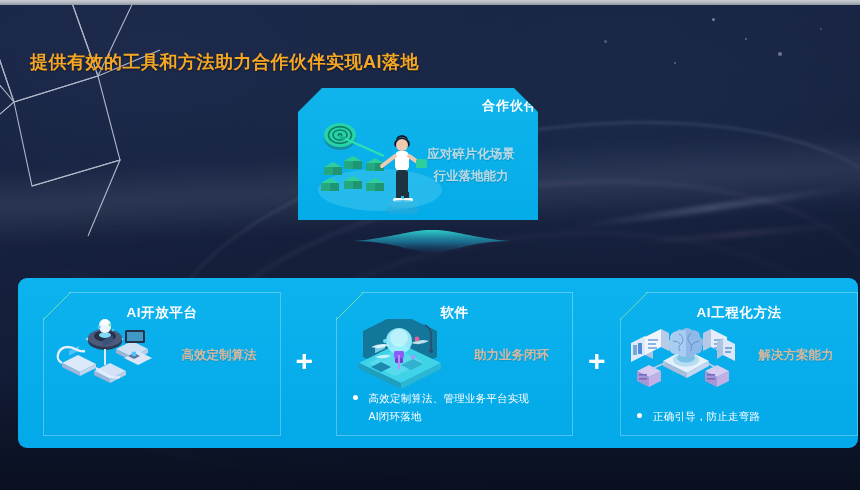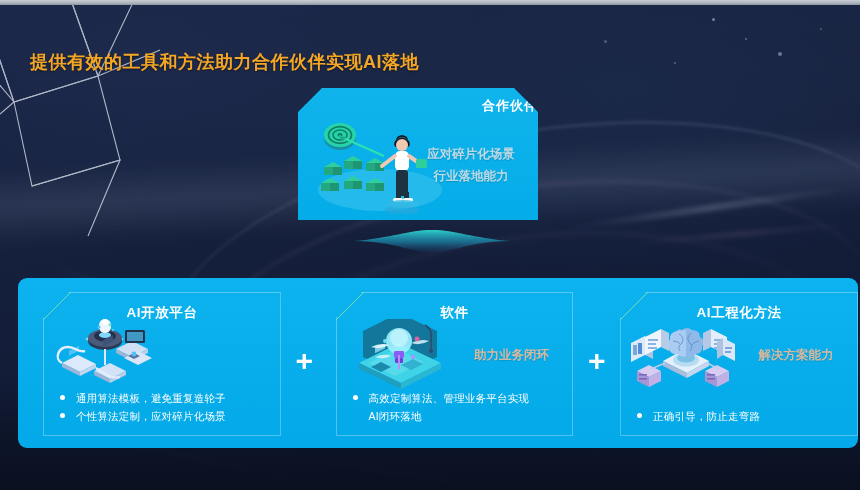--- a/index.html
+++ b/index.html
@@ -312,24 +312,21 @@
         <path d="M76 37 l6 -3 l6 3 l-6 3 z" fill="#5d74a0"></path>
         <circle cx="82" cy="35" r="2.4" fill="#4fc3f7"></circle>
         <path d="M42 52 L58 44 L74 52 L58 60 Z" fill="#d3e2f6"></path>
         <path d="M42 52 L42 56 L58 64 L58 60 Z" fill="#9db4d6"></path>
         <path d="M58 60 L74 52 L74 56 L58 64 Z" fill="#bacdea"></path>
         <rect x="51" y="46" width="10" height="6" fill="#3d5278" transform="skewY(-26)"></rect>
         <path d="M10 44 C 2 40 6 28 16 28 C 24 28 26 34 33 32" stroke="#e6eefb" stroke-width="2.4" fill="none"></path>
         <path d="M44 49 C 54 56 60 60 68 58" stroke="#e6eefb" stroke-width="2.2" fill="none"></path>
         <path d="M53 30 L53 46" stroke="#dfe9f8" stroke-width="2" fill="none"></path>
       </svg>
-      <ul class="f-bullets">
-        <li>通用算法模板，避免重复造轮子</li>
-        <li>个性算法定制，应对碎片化场景</li>
-      </ul>
+      <div class="f-sub">高效定制算法</div>
     </div>
 
     <div class="plus">+</div>
 
     <div class="feature f2">
       <svg class="feature-chamfer" viewBox="0 0 30 30">
         <line x1="0" y1="28" x2="28" y2="0" stroke="#7fe3a8" stroke-width="1" opacity=".85"></line>
       </svg>
       <div class="f-title">软件</div>
       <svg class="f-illus" viewBox="0 0 108 72">

